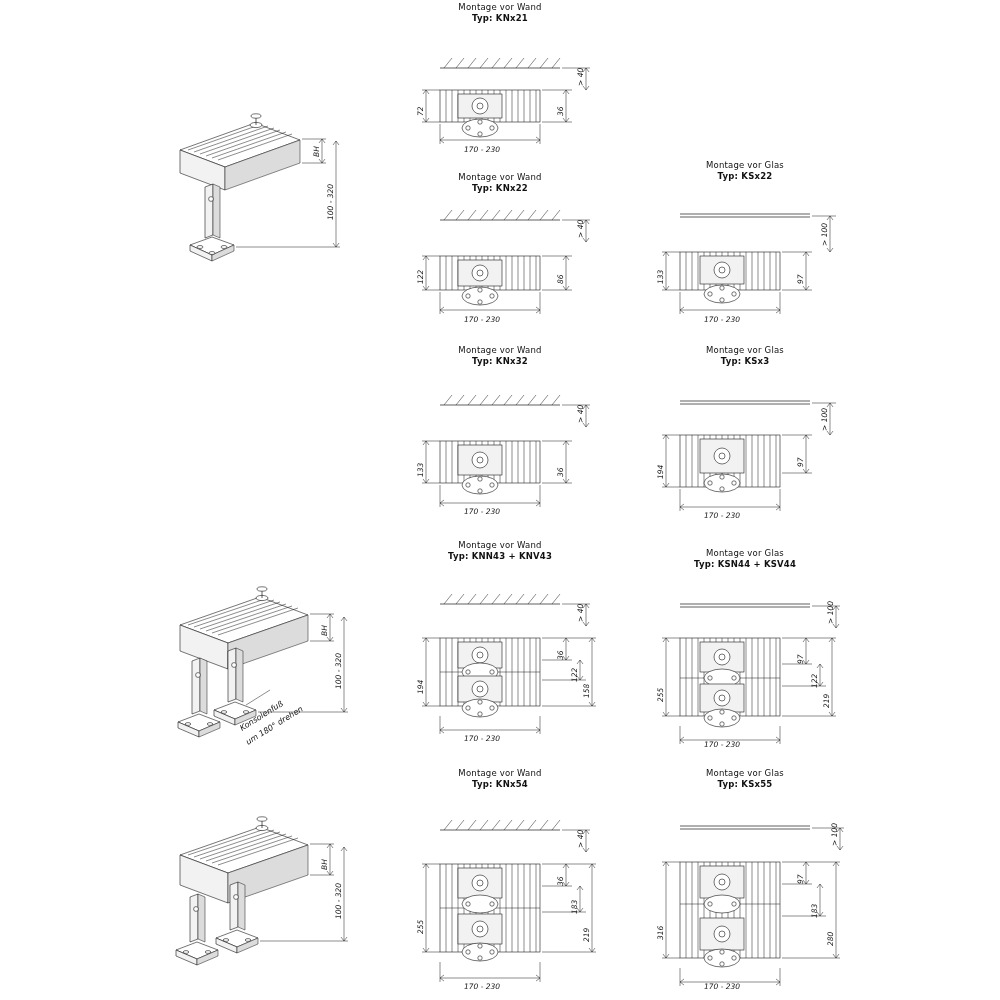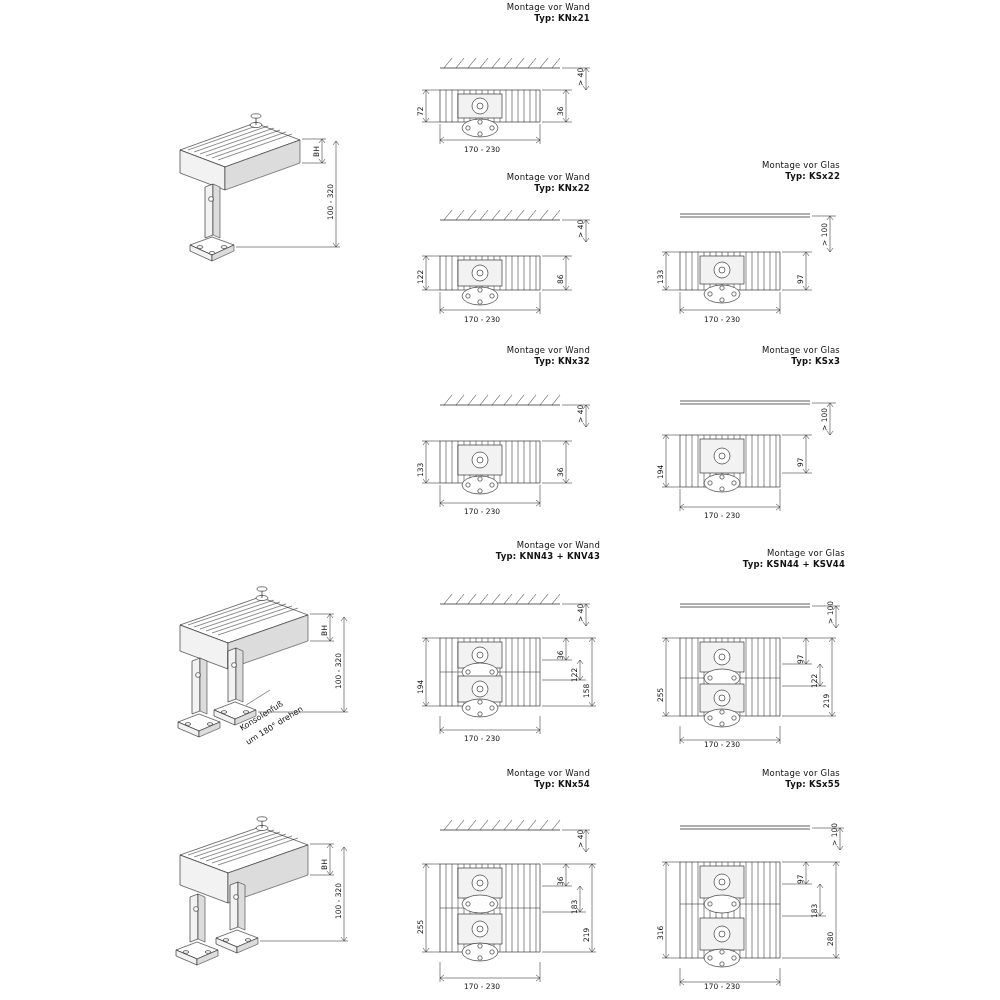--- a/index.html
+++ b/index.html
@@ -1,20 +1,20 @@
 <!DOCTYPE html>
 <html><head>
 <meta charset="utf-8">
 <style>
   html,body{margin:0;padding:0;background:#ffffff;}
   body{width:1000px;height:1000px;position:relative;font-family:"DejaVu Sans",sans-serif;color:#111;overflow:hidden;}
   .stage{position:absolute;left:0;top:0;width:1000px;height:1000px;}
-  .cap{position:absolute;text-align:right;font-size:8.5px;line-height:11px;color:#111;letter-spacing:.2px;white-space:nowrap;}
+  .cap{position:absolute;text-align:center;font-size:8.5px;line-height:11px;color:#111;letter-spacing:.2px;white-space:nowrap;}
   .cap .l2{display:block;font-weight:bold;}
-  .panel{position:absolute;}
+  .panel{position:absolute;font-style:italic;}
   svg{display:block;overflow:visible;}
   .ln{stroke:#1a1a1a;stroke-width:.7;fill:none;}
   .lnthin{stroke:#1a1a1a;stroke-width:.5;fill:none;}
   .dim{stroke:#1a1a1a;stroke-width:.5;fill:none;}
   .fill-l{fill:#f2f2f2;stroke:#1a1a1a;stroke-width:.6;}
   .fill-w{fill:#ffffff;stroke:#1a1a1a;stroke-width:.6;}
   .fill-g{fill:#dcdcdc;stroke:#1a1a1a;stroke-width:.5;}
   .dimtxt{font-family:"DejaVu Sans",sans-serif;font-size:7.5px;fill:#111;}
   .isoTxt{font-family:"DejaVu Sans",sans-serif;font-size:8px;fill:#111;}
 </style>

